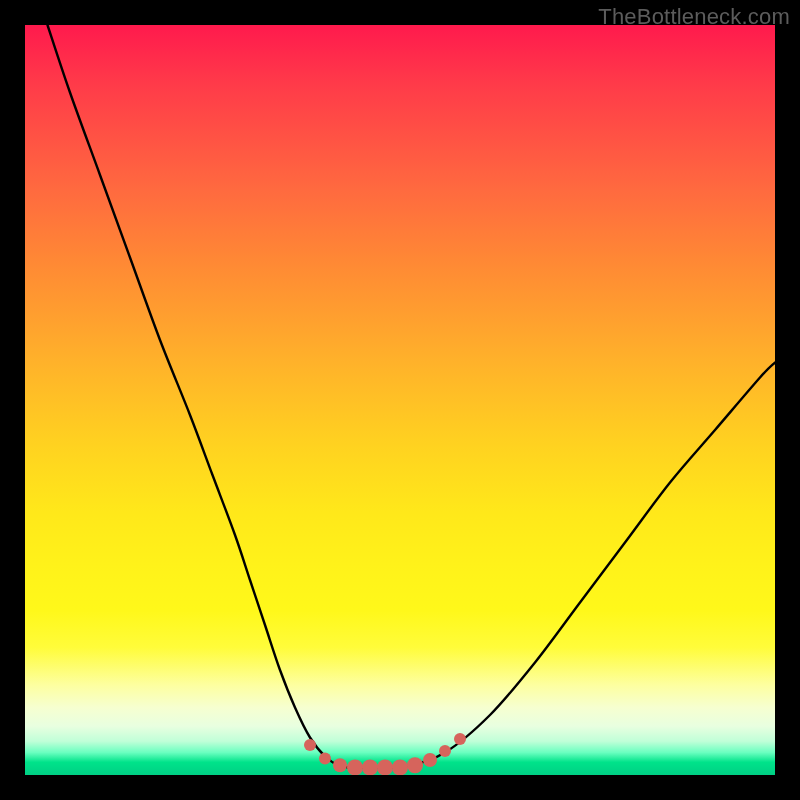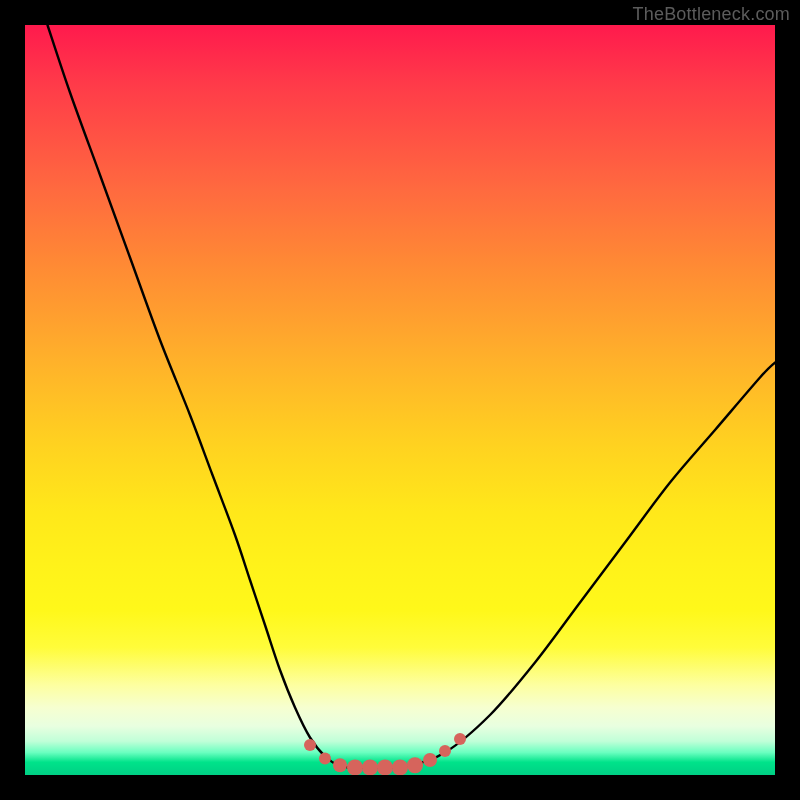--- a/index.html
+++ b/index.html
@@ -48,21 +48,21 @@
       #6affc0 97%,
       #00e38a 98.3%,
       #00d084 100%
     );
   }
   .watermark {
     position: absolute;
     top: 4px;
     right: 10px;
     color: #5c5c5c;
-    font-size: 18px;
+    font-size: 22px;
     font-weight: 500;
     letter-spacing: 0.2px;
     user-select: none;
     margin-left: 36px;
   }
   svg.curve {
     position: absolute;
     left: 0; top: 0;
     width: 100%; height: 100%;
   }

